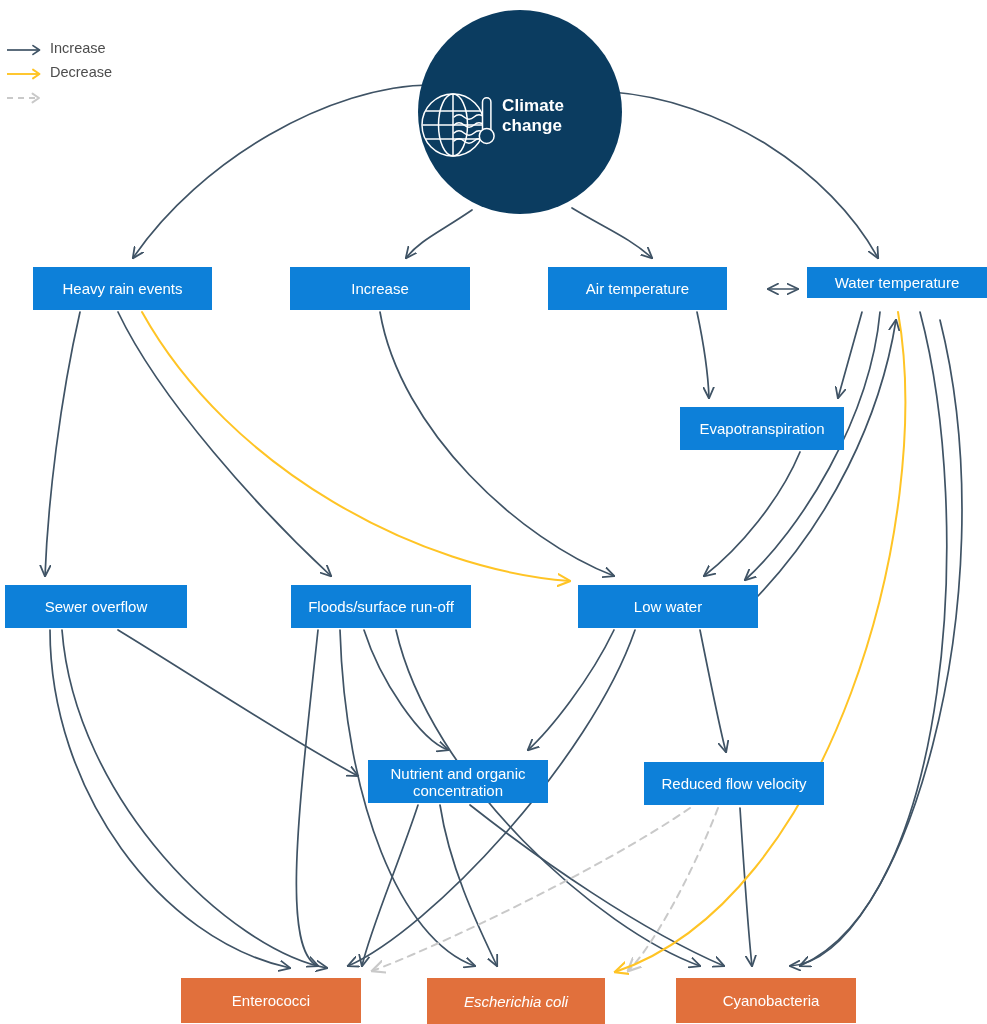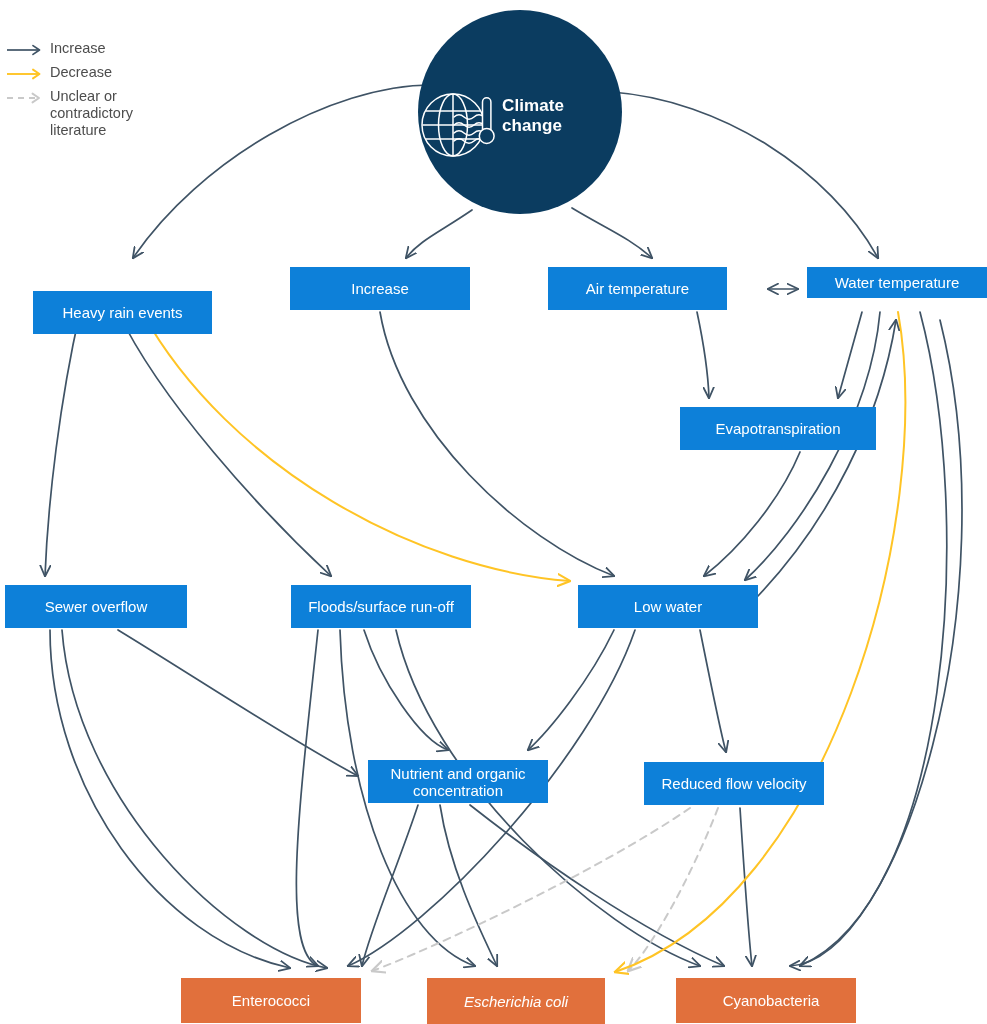--- a/index.html
+++ b/index.html
@@ -173,23 +173,20 @@
         <path d="M 27 4.6 L 33.5 9 L 27 13.4" stroke="#ffc425" stroke-width="1.9" fill="none" stroke-linecap="round" stroke-linejoin="round"></path>
       </svg>
       <div class="legend-label">Decrease</div>
     </div>
 
     <div class="legend-row">
       <svg class="legend-swatch" viewBox="0 0 40 18" xmlns="http://www.w3.org/2000/svg">
         <path d="M 1 9 L 31 9" stroke="#c9c9c9" stroke-width="1.9" fill="none" stroke-dasharray="6 5"></path>
         <path d="M 26.5 4.6 L 33 9 L 26.5 13.4" stroke="#c9c9c9" stroke-width="1.9" fill="none" stroke-linecap="round" stroke-linejoin="round"></path>
       </svg>
-      <div class="legend-label">Unclear or
-contradictory
-literature</div>
     </div>
 
   </div>
 
   <div class="hub">
     <div class="hub-icon">
       <svg width="84" height="74" viewBox="0 0 84 74" xmlns="http://www.w3.org/2000/svg">
         <g fill="none" stroke="#ffffff" stroke-width="1.5">
           <circle cx="35" cy="36" r="31"></circle>
           <ellipse cx="35" cy="36" rx="14.5" ry="31"></ellipse>
@@ -207,33 +204,33 @@
         <g fill="#0b3c60" stroke="#ffffff" stroke-width="1.5" stroke-linejoin="round">
           <path d="M 64.5 13 a 4.2 4.2 0 0 1 8.4 0 v 30 a 4.2 4.2 0 1 1 -8.4 0 z"></path>
           <circle cx="68.7" cy="47" r="7.4"></circle>
         </g>
       </svg>
     </div>
     <div class="hub-label">Climate change</div>
   </div>
 
   <div id="node-layer">
-      <div class="node driver" style="left: 33px; top: 267px; width: 179px; height: 43px; margin-top: 24px;">
+      <div class="node driver" style="left: 33px; top: 267px; width: 179px; height: 43px;">
         <span>Heavy rain events</span>
       </div>
       <div class="node driver" style="left: 290px; top: 267px; width: 180px; height: 43px;">
         <span>Increase</span>
       </div>
       <div class="node driver" style="left: 548px; top: 267px; width: 179px; height: 43px;">
         <span>Air temperature</span>
       </div>
       <div class="node driver" style="left: 807px; top: 267px; width: 180px; height: 31px;">
         <span>Water temperature</span>
       </div>
-      <div class="node driver" style="left: 680px; top: 407px; width: 196px; height: 43px;">
+      <div class="node driver" style="left: 680px; top: 407px; width: 164px; height: 43px;">
         <span>Evapotranspiration</span>
       </div>
       <div class="node driver" style="left: 5px; top: 585px; width: 182px; height: 43px;">
         <span>Sewer overflow</span>
       </div>
       <div class="node driver" style="left: 291px; top: 585px; width: 180px; height: 43px;">
         <span>Floods/surface run-off</span>
       </div>
       <div class="node driver" style="left: 578px; top: 585px; width: 180px; height: 43px;">
         <span>Low water</span>

